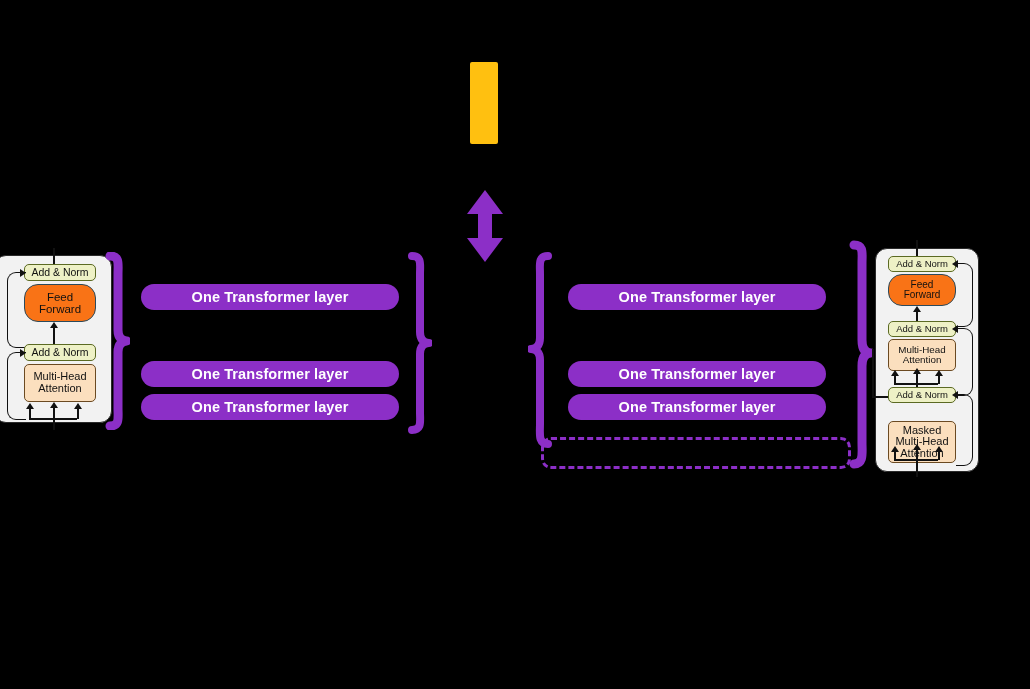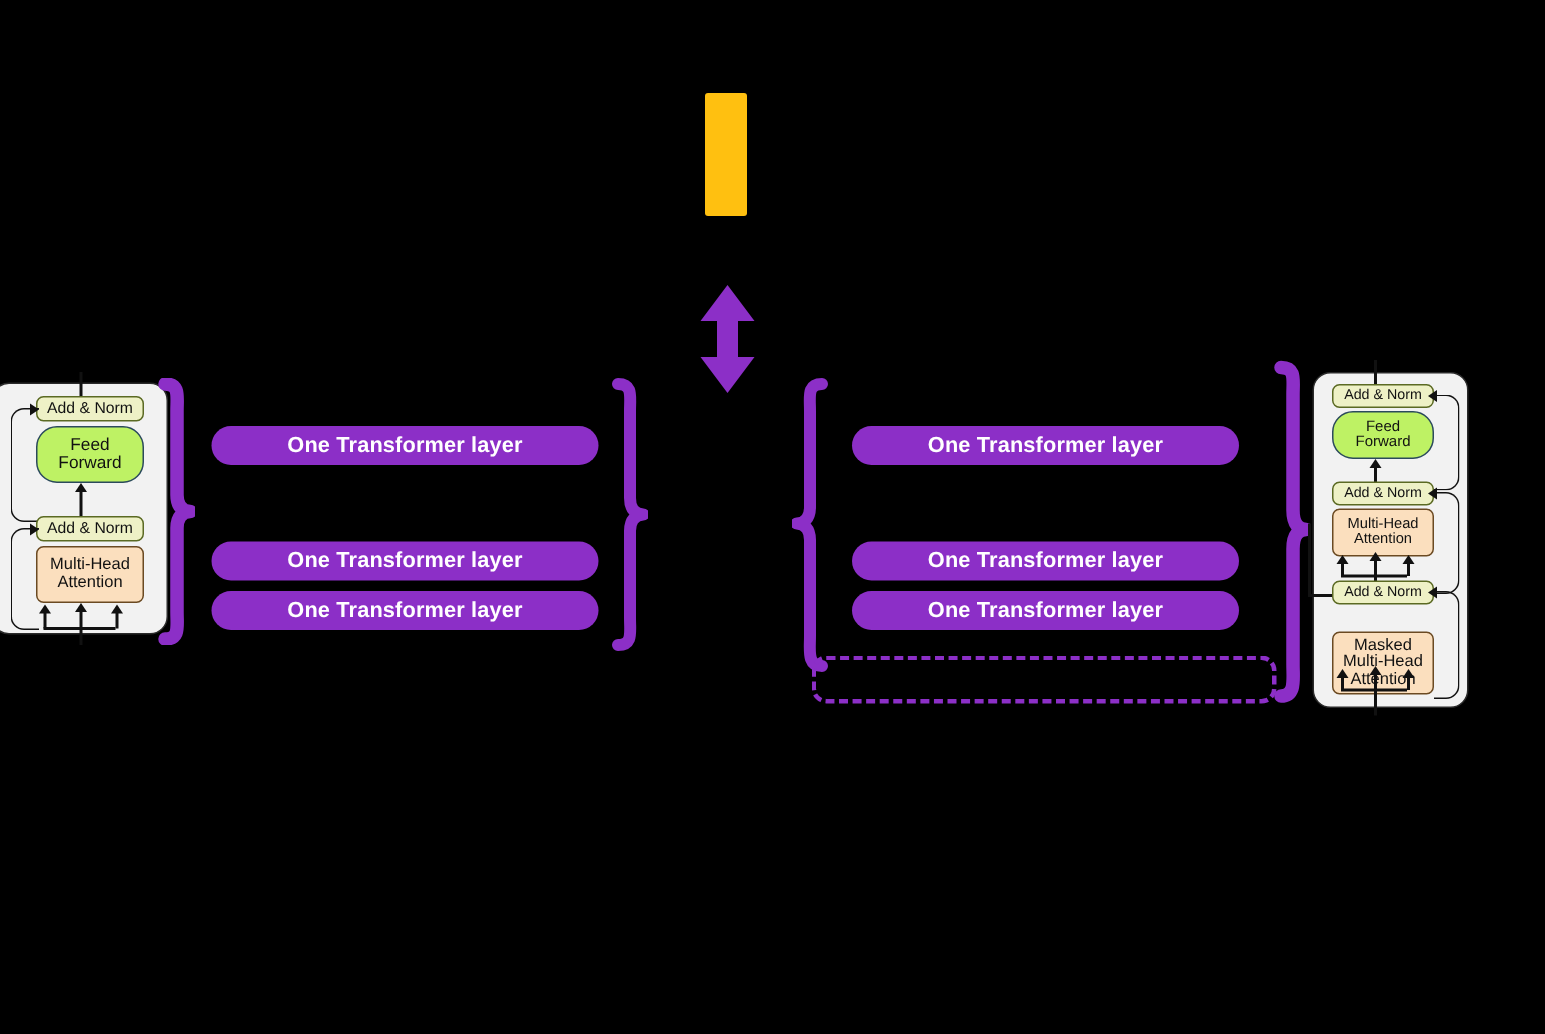--- a/index.html
+++ b/index.html
@@ -38,21 +38,21 @@
     text-align: center;
     color: #111111;
     line-height: 1.05;
     white-space: pre-line;
   }
   .sublayer.norm {
     background: #eef1c6;
     border-color: #5b6a23;
   }
   .sublayer.ff {
-    background: #bef264;
+    background: #f97316;
     border-color: #2b4a5c;
     border-radius: 14px;
   }
   .sublayer.attn {
     background: #fbdfbe;
     border-color: #6b4a22;
   }
 
   
   .vline {

